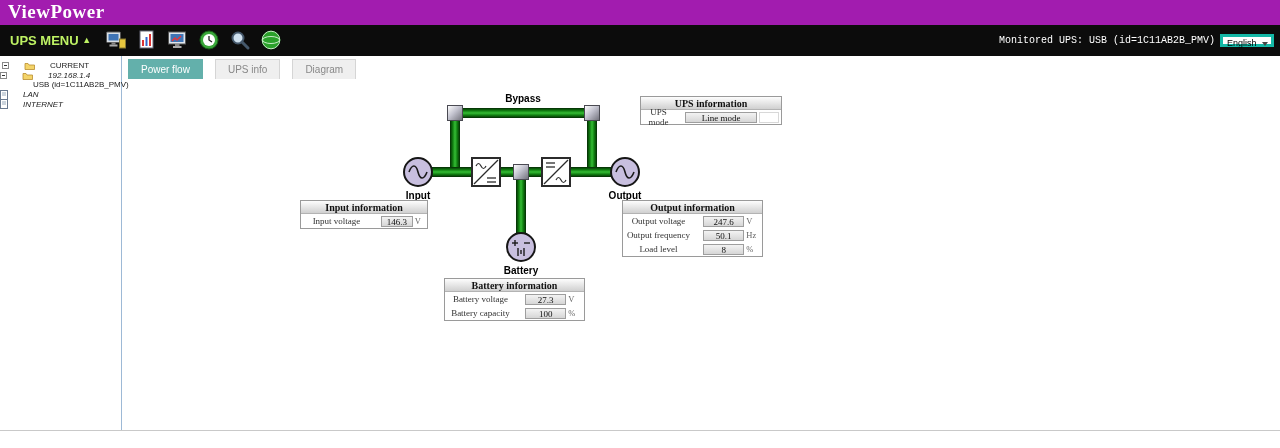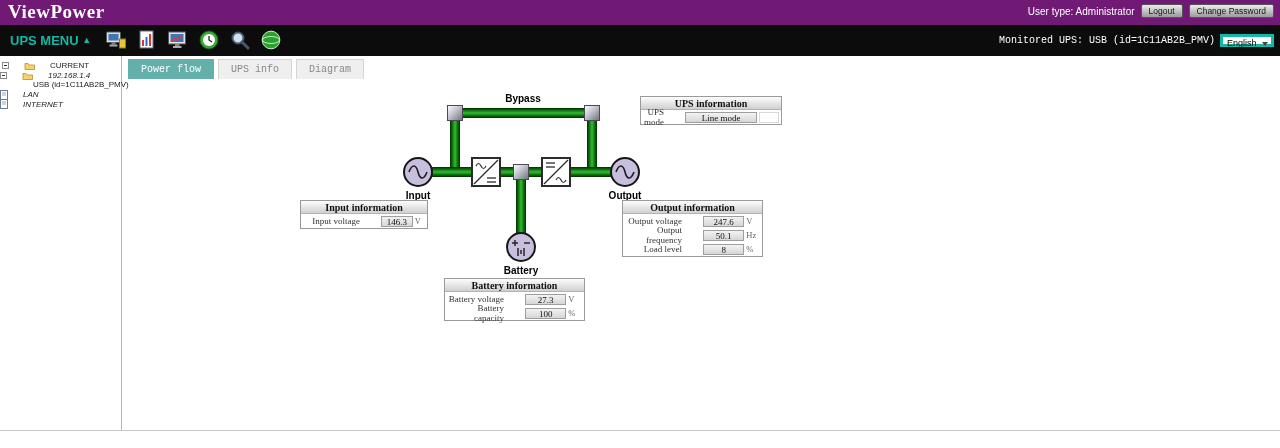--- a/index.html
+++ b/index.html
@@ -1,47 +1,47 @@
 <!DOCTYPE html>
 <html><head>
 <meta charset="utf-8">
 <style>
   * { margin:0; padding:0; box-sizing:border-box; }
   html,body { width:1280px; height:448px; background:#fff; font-family:"Liberation Sans",sans-serif; position:relative; overflow:hidden; }
 
   
-  .topbar { position:absolute; top:0; left:0; width:1280px; height:25px; background:#701a75; z-index:10; }
+  .topbar { position:absolute; top:0; left:0; width:1280px; height:25px; background:#a21caf; z-index:10; }
   .brand { position:absolute; left:8px; top:1px; font-family:"Liberation Serif",serif; font-size:19px; font-weight:bold; color:#fff; letter-spacing:.5px; }
   .topbar-right { position:absolute; right:6px; top:4px; display:flex; align-items:center; gap:6px; }
   .usertype { color:#fff; font-size:10px; }
   .btn-small { background:linear-gradient(#ececec,#9a9a9a); border:1px solid #555; border-radius:2px; font-size:8.5px; height:14px; padding:0 7px; color:#111; cursor:pointer; font-family:"Liberation Sans",sans-serif; }
 
   
   .menubar { position:absolute; top:25px; left:0; width:1280px; height:31px; background:#0c0c0c; z-index:10; }
-  .ups-menu { position:absolute; left:10px; top:8px; color:#14b8a6; font-weight:bold; font-size:13px; cursor:pointer; }
+  .ups-menu { position:absolute; left:10px; top:8px; color:#bef264; font-weight:bold; font-size:13px; cursor:pointer; }
   .ups-menu .arrow { font-size:9px; vertical-align:2px; }
   .toolbar-icons { position:absolute; left:105px; top:4px; display:flex; gap:9px; }
   .tool-icon { width:22px; height:22px; display:inline-block; cursor:pointer; }
   .menubar-right { position:absolute; right:6px; top:9px; display:flex; align-items:center; gap:5px; }
   .monitored { color:#fff; font-size:10px;font-family:Liberation Mono, monospace; }
   .lang-box { background:#fff; color:#000; font-size:9px; height:13px; line-height:12px; padding:0 12px 0 4px; border:3px solid #14b8a6; position:relative; cursor:pointer; min-width:54px; }
   .lang-box::after { content:""; position:absolute; right:3px; top:5px; border-left:3px solid transparent; border-right:3px solid transparent; border-top:4px solid #444; }
 
   
   .sidebar { position:absolute; top:56px; left:0; width:122px; height:374px; background:#fff; border-right:1px solid #9db9d6; padding:5px 0 0 0; z-index:5; }
   .tree-item { display:flex; align-items:center; gap:15px; height:9.6px; font-size:8px; color:#222; white-space:nowrap; cursor:pointer; }
   .indent-0 { margin-left:2px; } .indent-1 { margin-left:0;font-style:italic; } .indent-2 { margin-left:18px; }
   .expander { width:7px; height:7px; border:1px solid #8a8a8a; background:#fff; position:relative; flex:0 0 7px; }
   .expander::after { content:""; position:absolute; left:1px; right:1px; top:2px; height:1px; background:#333; }
 
   
   .content { position:absolute; top:56px; left:123px; width:1157px; height:374px; background:#fff; z-index:4; }
   .bottom-line { position:absolute; top:430px; left:0; width:1280px; height:1px; background:#c9c9c9; z-index:6; }
 
-  .tabs { position:absolute; top:3px; left:5px; display:flex; gap:4px;font-family:Liberation Mono, monospace; }
+  .tabs { position:absolute; top:3px; left:5px; display:flex; gap:12px; }
   .tab { font-size:10px; padding:4px 12px; background:#efefef; color:#888; border:1px solid #d5d5d5; border-bottom:none; cursor:pointer; }
   .tab.active { background:#63b0ab; color:#fff; border-color:#63b0ab; }
 
   
   .pipe-h { position:absolute; height:10px; z-index:1;
             background:linear-gradient(to bottom,#042a04,#107e10 28%,#35bd35 50%,#107e10 72%,#042a04); }
   .pipe-v { position:absolute; width:10px; z-index:1;
             background:linear-gradient(to right,#042a04,#107e10 28%,#35bd35 50%,#107e10 72%,#042a04); }
   .conn { position:absolute; width:16px; height:16px; z-index:2; border:1px solid #4a4a52;
           background:linear-gradient(135deg,#fdfdfd,#c3c3cf 45%,#74747e); }
@@ -49,38 +49,33 @@
           border:2px solid #161616; z-index:3; display:flex; align-items:center; justify-content:center; }
   .conv { position:absolute; width:30px; height:30px; background:#fff; border:2px solid #2b2b2b; z-index:3; }
   .node-label { position:absolute; width:60px; text-align:center; font-size:10px; font-weight:bold; color:#000; z-index:3; }
 
   
   .panel { position:absolute; background:#fff; border:1px solid #9a9a9a; z-index:5; }
   .panel-title { height:13px; line-height:13px; text-align:center; font-family:"Liberation Serif",serif;
                  font-size:10px; font-weight:bold; color:#111;
                  background:linear-gradient(#fdfdfd,#d0d0d0); border-bottom:1px solid #b3b3b3; }
   .panel-row { display:flex; align-items:center; height:14px; font-family:"Liberation Serif",serif; font-size:9px; color:#333; padding:0 2px; }
-  .row-label { width:78px; text-align:right; padding-right:21px; flex:0 0 78px; }
+  .row-label { width:78px; text-align:center; padding-right:11px; flex:0 0 78px; }
   .row-label.narrow { width:42px; flex:0 0 42px; }
   .row-value { width:42px; height:11px; line-height:10px; text-align:center; font-size:9px; color:#111;
                background:linear-gradient(#f3f3f3,#d6d6d6); border:1px solid #9e9e9e; }
   .row-value.wide { width:74px; }
   .row-unit { width:16px; padding-left:2px; color:#666; font-size:8.5px; }
   .row-spacer { width:20px; height:11px; background:#fff; border:1px solid #d8d8d8; margin-left:2px; }
 </style>
 </head>
 <body>
 
 <div class="topbar">
   <div class="brand">ViewPower</div>
-  <div class="topbar-right">
-    <span class="usertype">User type: Administrator</span>
-    <button class="btn-small">Logout</button>
-    <button class="btn-small">Change Password</button>
-  </div>
 </div>
 
 <div class="menubar">
   <div class="ups-menu">
     <span>UPS MENU</span>
     <span class="arrow">▲</span>
   </div>
 
   <div class="toolbar-icons">
     <span class="tool-icon">

